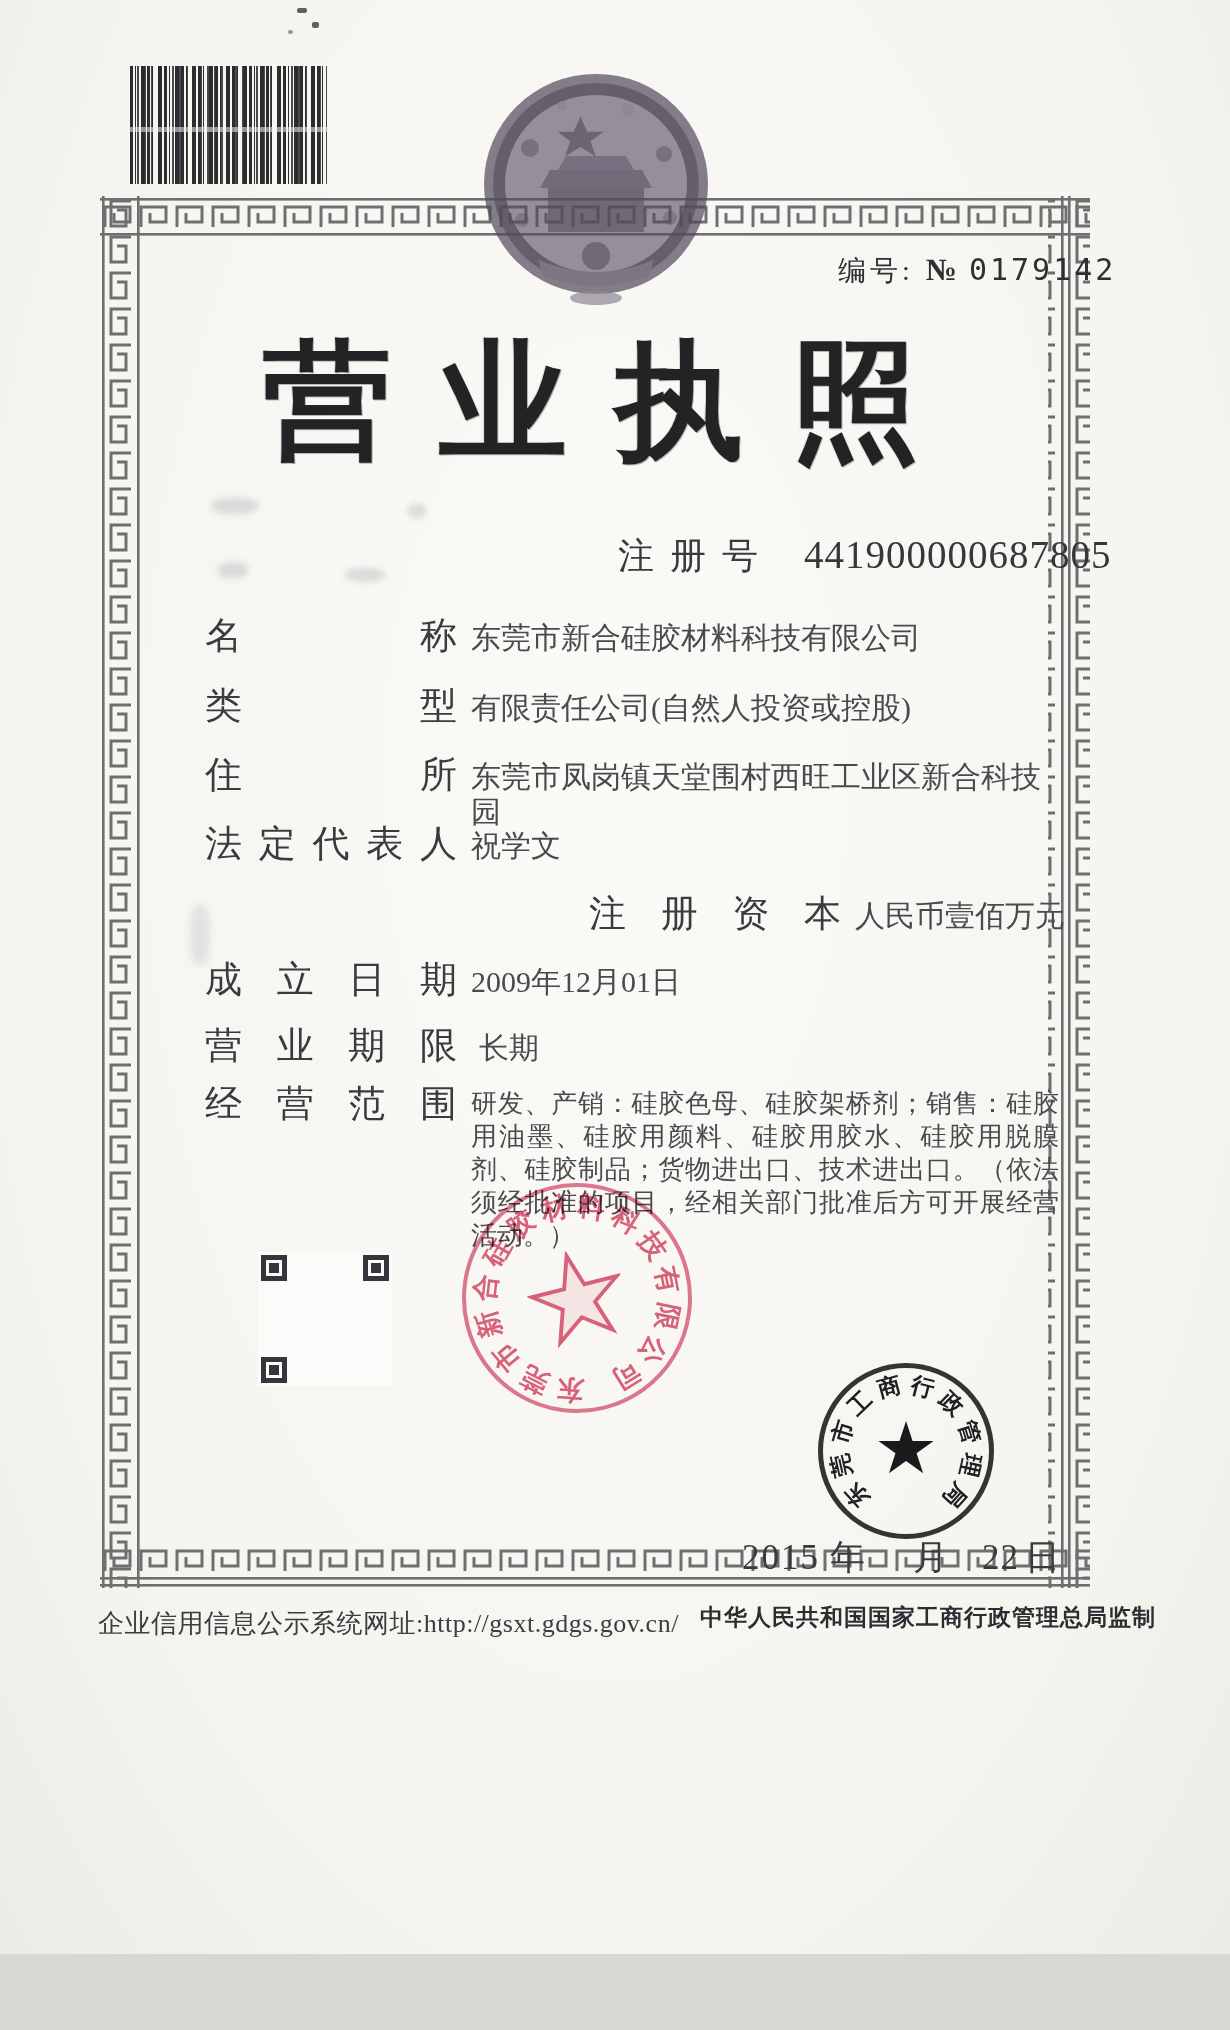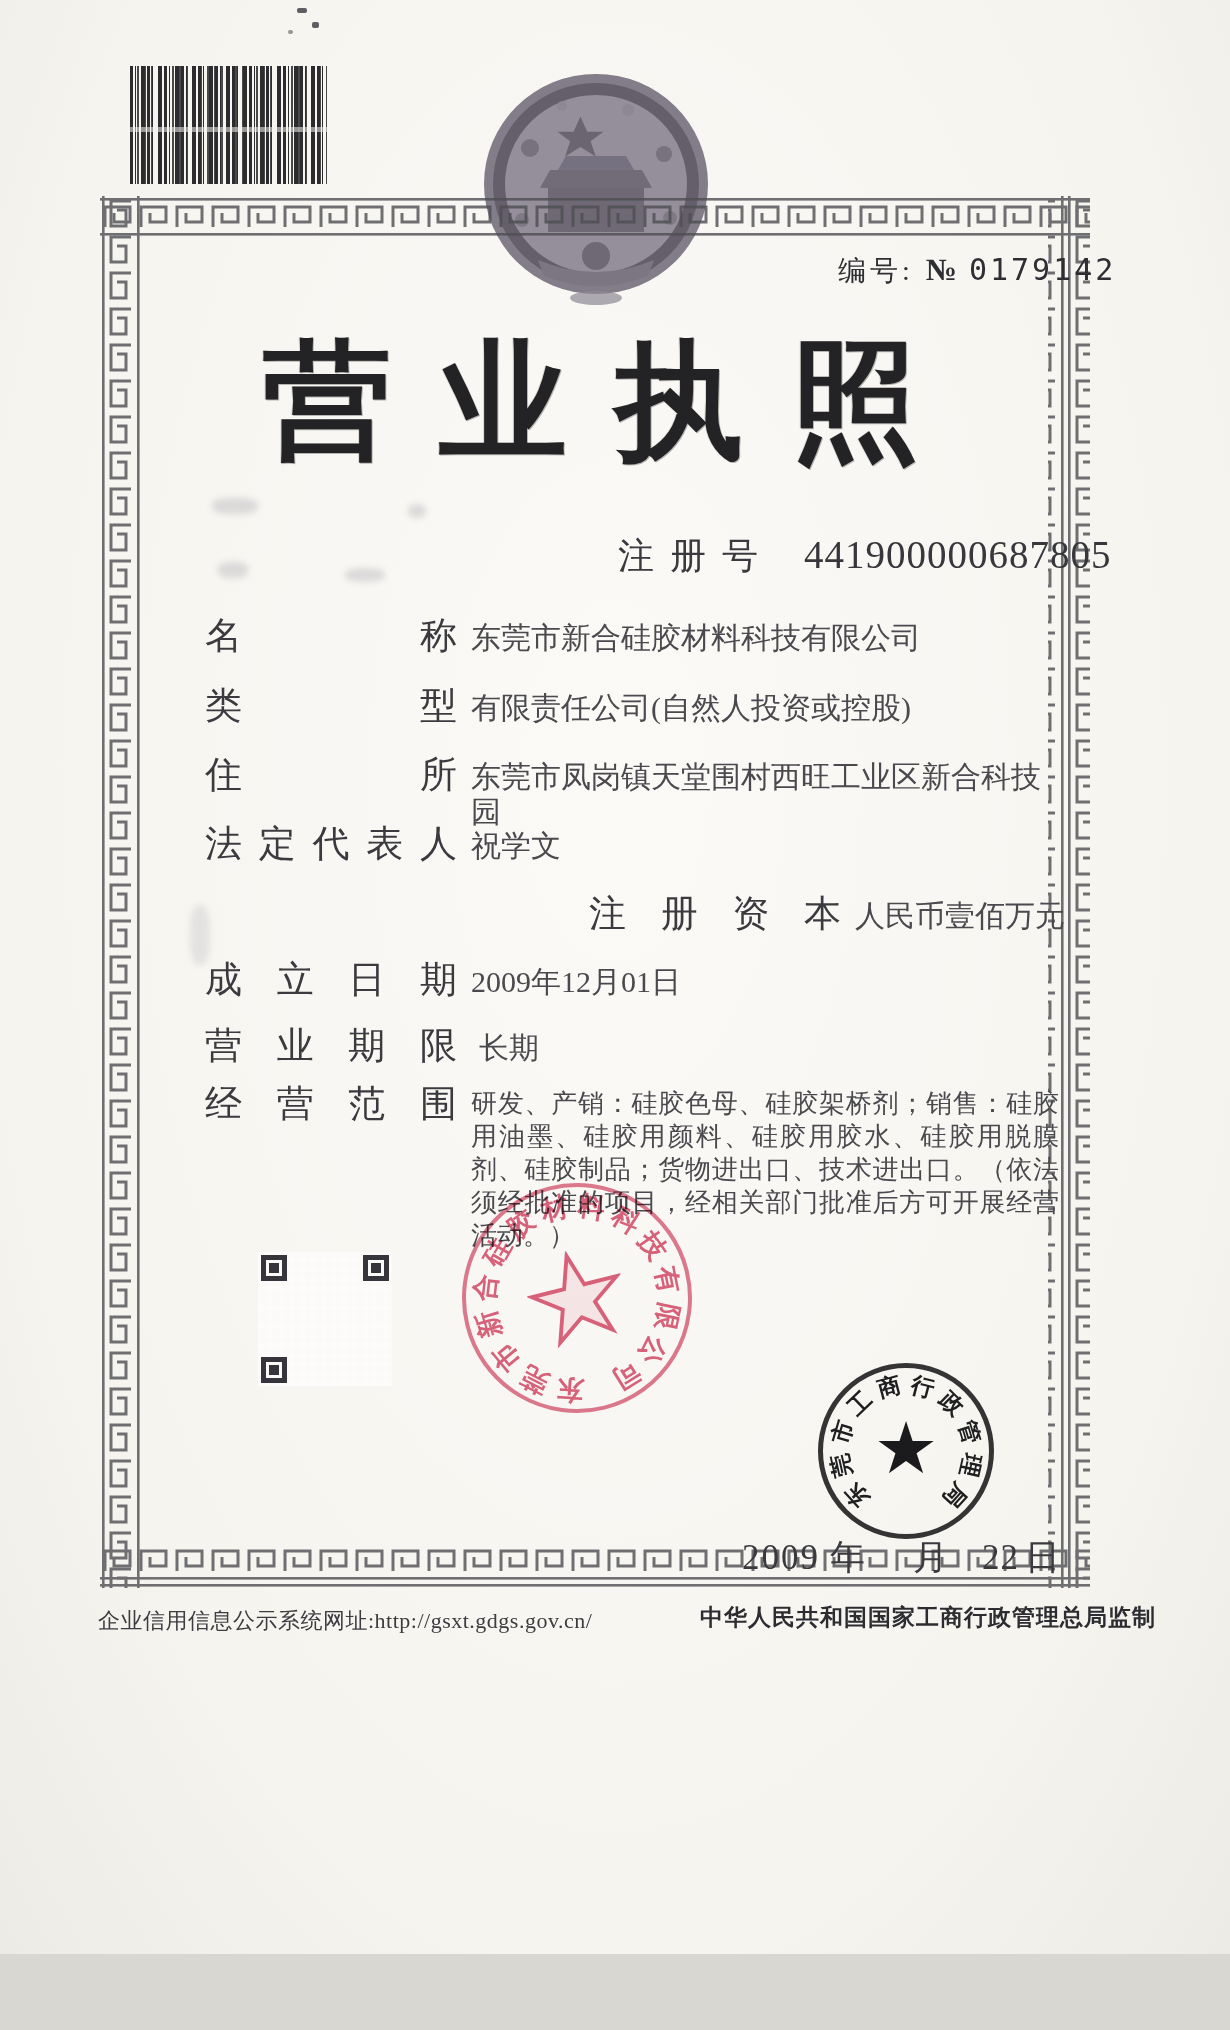--- a/index.html
+++ b/index.html
@@ -84,21 +84,21 @@
   }
   
   .registrar{position:absolute;left:608px;top:1426px;font-size:38px;letter-spacing:22px;color:#333336;font-weight:500;}
   .dateline{position:absolute;left:742px;top:1492px;display:flex;align-items:baseline;color:#3a3a3e;font-size:35px;}
   .dateline .y{letter-spacing:2px;}
   .dateline .u1{margin-left:10px;}
   .dateline .u2{margin-left:48px;}
   .dateline .d{margin-left:34px;letter-spacing:1px;margin-top:46px;}
   .dateline .u3{margin-left:6px;}
   
-  .footer-left{position:absolute;left:98px;top:1606px;font-size:22px;color:#3d3d41;letter-spacing:.5px;}
+  .footer-left{position:absolute;left:98px;top:1606px;font-size:26px;color:#3d3d41;letter-spacing:.5px;}
   .footer-right{position:absolute;left:700px;top:1602px;font-size:23px;color:#2d2d31;font-weight:600;letter-spacing:1px;}
 </style>
 </head>
 <body>
 
 <div class="page">
 
   <div class="speck" style="left:297px;top:8px;width:10px;height:5px;"></div>
   <div class="speck" style="left:312px;top:22px;width:7px;height:6px;"></div>
   <div class="speck" style="left:288px;top:30px;width:5px;height:4px;opacity:.5;"></div>
@@ -223,21 +223,21 @@
         <span style="position: absolute; left: 50%; top: 50%; transform: translate(-50%, -50%) rotate(115.714deg) translateY(-92px);">限</span>
         <span style="position: absolute; left: 50%; top: 50%; transform: translate(-50%, -50%) rotate(138.857deg) translateY(-92px);">公</span>
         <span style="position: absolute; left: 50%; top: 50%; transform: translate(-50%, -50%) rotate(162deg) translateY(-92px);">司</span>
       </div>
     <svg width="96" height="96" viewBox="0 0 100 100">
       <path d="M50 5 L60.8 37.9 L95.5 37.9 L67.3 58.2 L78.2 91.1 L50 70.7 L21.8 91.1 L32.7 58.2 L4.5 37.9 L39.2 37.9 Z" fill="rgba(225,110,135,0.12)" stroke="#dd647e" stroke-width="4"></path>
     </svg>
   </div>
 
   <div class="dateline">
-    <span class="y">2009</span>
+    <span class="y">2015</span>
     <span class="u1">年</span>
     <span class="u2">月</span>
     <span class="d">22</span>
     <span class="u3">日</span>
   </div>
 
   <div class="seal seal-black">
     <div class="ring-text">
         <span style="position: absolute; left: 50%; top: 50%; transform: translate(-50%, -50%) rotate(-132deg) translateY(-66px);">东</span>
         <span style="position: absolute; left: 50%; top: 50%; transform: translate(-50%, -50%) rotate(-102.667deg) translateY(-66px);">莞</span>

